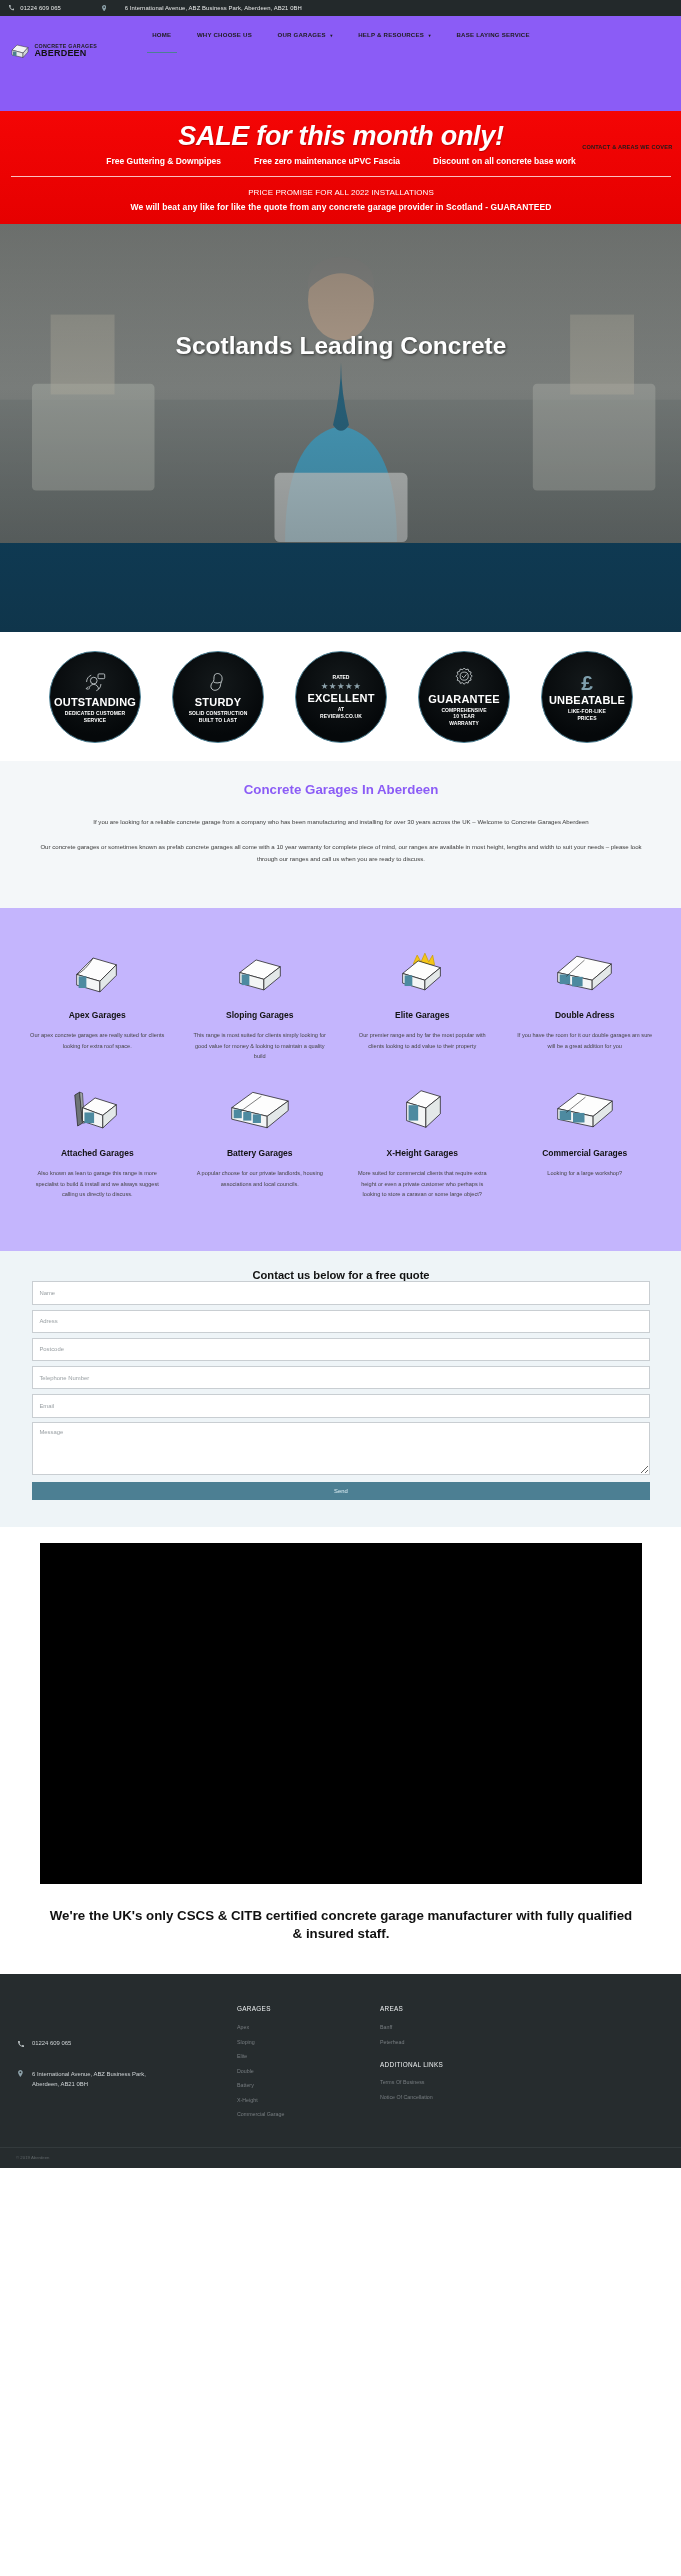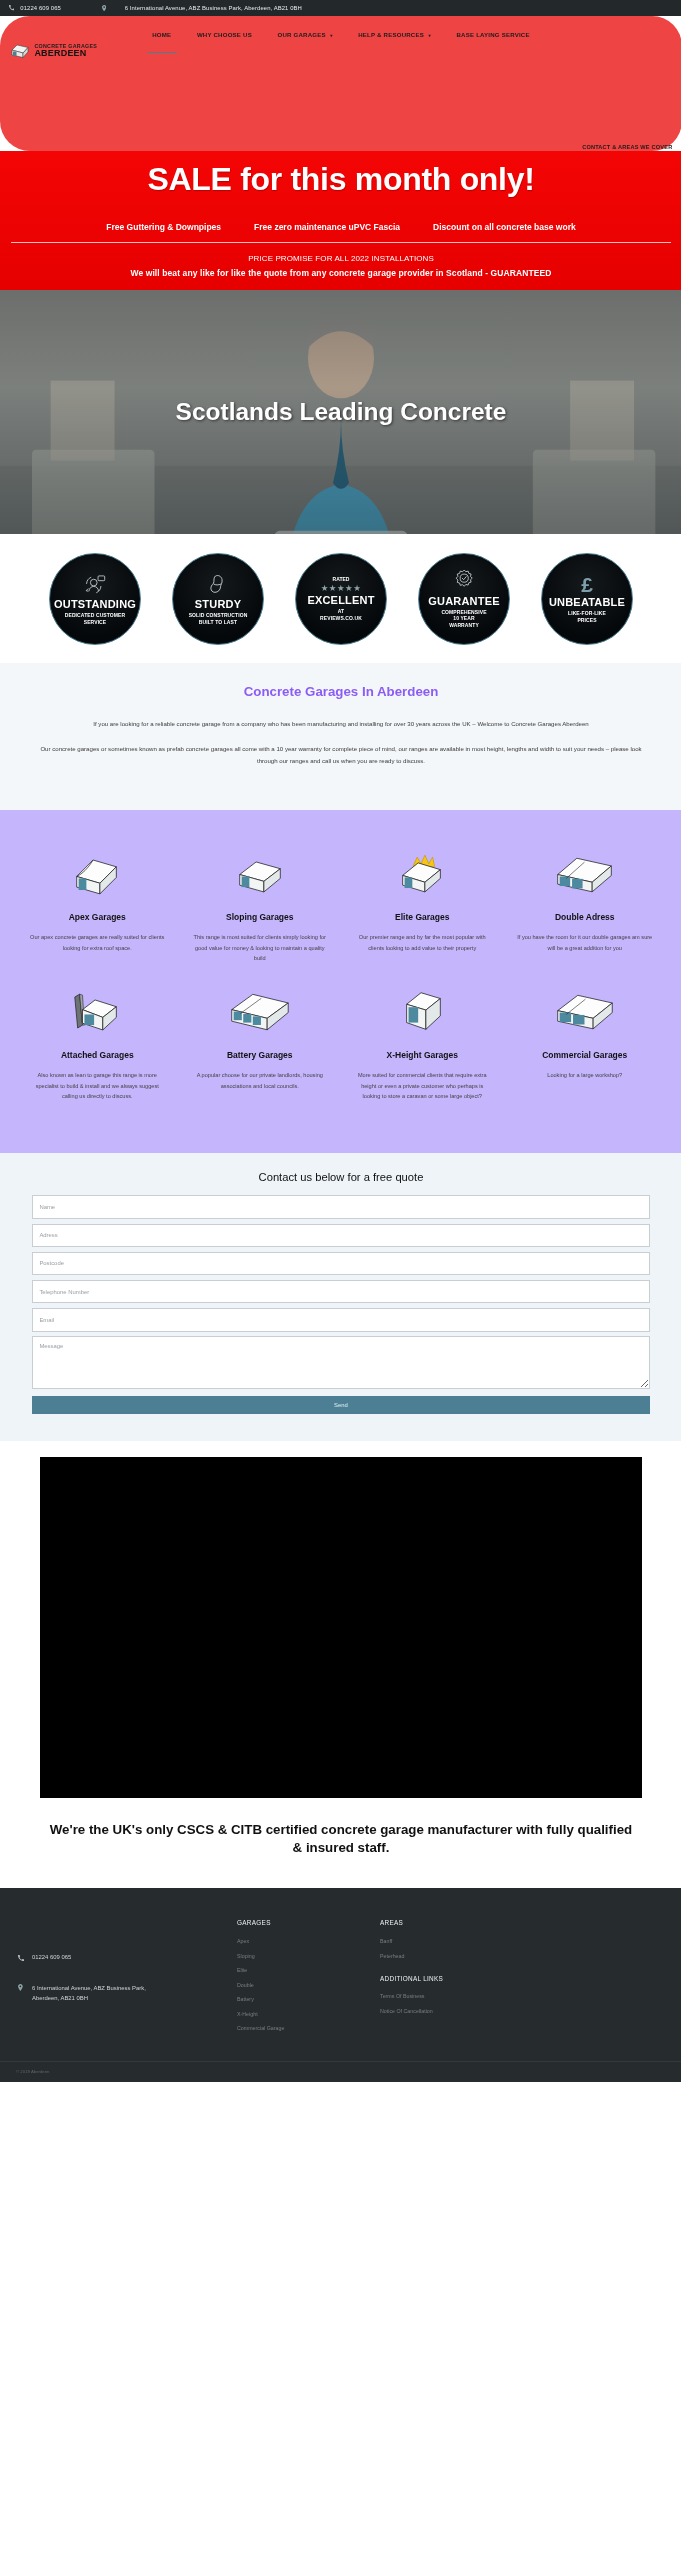--- a/index.html
+++ b/index.html
@@ -21,21 +21,21 @@
     gap:5.3px;
     color:#e8eaea;
     font-size:5.9px;
     letter-spacing:0.1px;
   }
   .topbar .ic{ width:7.5px; display:flex; justify-content:center; opacity:.85; }
   .topbar .phone{ margin-right:34px; }
   .topbar .addr{ margin-left:11.7px; }
 
   
-  .navwrap{ background:#ef4444; position:relative; height:135px;border-radius:30px; }
+  .navwrap{ background:#8b5cf6; position:relative; height:95px; }
   .mainnav{
     display:flex;
     justify-content:center;
     align-items:center;
     gap:23.4px;
     padding-top:11.7px;
     font-size:6.1px;
     font-weight:bold;
     letter-spacing:0.2px;
     color:#1c1c1c;
@@ -74,46 +74,47 @@
 
   
   .sale{
     background:#ec0000;
     background:linear-gradient(180deg,#f40505 0%,#e60000 100%);
     color:#fff;
     text-align:center;
     padding:9.6px 0 11.7px;
   }
   .sale h1{
-    font-size:32px;
+    font-size:27px;
     font-weight:bold;
     letter-spacing:-0.3px;
     text-shadow:0.5px 0.5px 1.1px rgba(0,0,0,.25);
-    margin-bottom:24px;
+    margin-bottom:4px;
+    font-style:italic;
   }
   .sale .perks{
     display:flex;
     justify-content:center;
     gap:33px;
     font-size:8.5px;
     font-weight:bold;
     padding:0 16px 10.7px;
   }
   .sale hr{
     border:none;
     border-top:0.5px solid rgba(255,255,255,.75);
     margin:0 10.7px 10.7px;
   }
   .sale .promise{ font-size:8px; font-weight:normal; letter-spacing:0.1px; margin-bottom:5px; }
   .sale .beat{ font-size:8.5px; font-weight:bold; letter-spacing:0.1px; }
 
   
   .hero{
     position:relative;
-    height:244px;
+    height:408px;
     overflow:hidden;
     background:#0c4a6e;
   }
   .hero .bgimg{ position:absolute; inset:0; }
   .hero .person{
     position:absolute;
     left:50%; top:5%;
     transform:translateX(-50%);
     width:176px; height:298px;
   }
@@ -173,21 +174,21 @@
   
   .products{ background:#c4b5fd; padding:37px 16px 30px; }
   .prow{ display:flex; }
   .pcell{ width:25%; text-align:center; padding:0 11.7px 21px; }
   .pcell .img{ height:53px; display:flex; align-items:flex-end; justify-content:center; margin-bottom:11.7px; }
   .pcell h3{ font-size:8.5px; font-weight:bold; color:#121212; margin-bottom:9.6px; }
   .pcell p{ font-size:5.6px; color:#444; line-height:1.95; }
 
   
   .contact{ background:#eef4f7; padding:18px 0 27px; }
-  .contact h2{ text-align:center; font-size:11.2px; font-weight:normal; color:#111; margin-bottom:12px; }
+  .contact h2{ text-align:center; font-size:11.2px; font-weight:bold; color:#111; margin-bottom:0; }
   .formwrap{ width:618px; margin:0 auto; }
   .formwrap input, .formwrap textarea{
     display:block;
     width:100%;
     border:0.5px solid #c9ced2;
     background:#fff;
     font-family:"Liberation Sans", sans-serif;
     font-size:5.9px;
     color:#333;
     padding:5.3px 6.4px;

